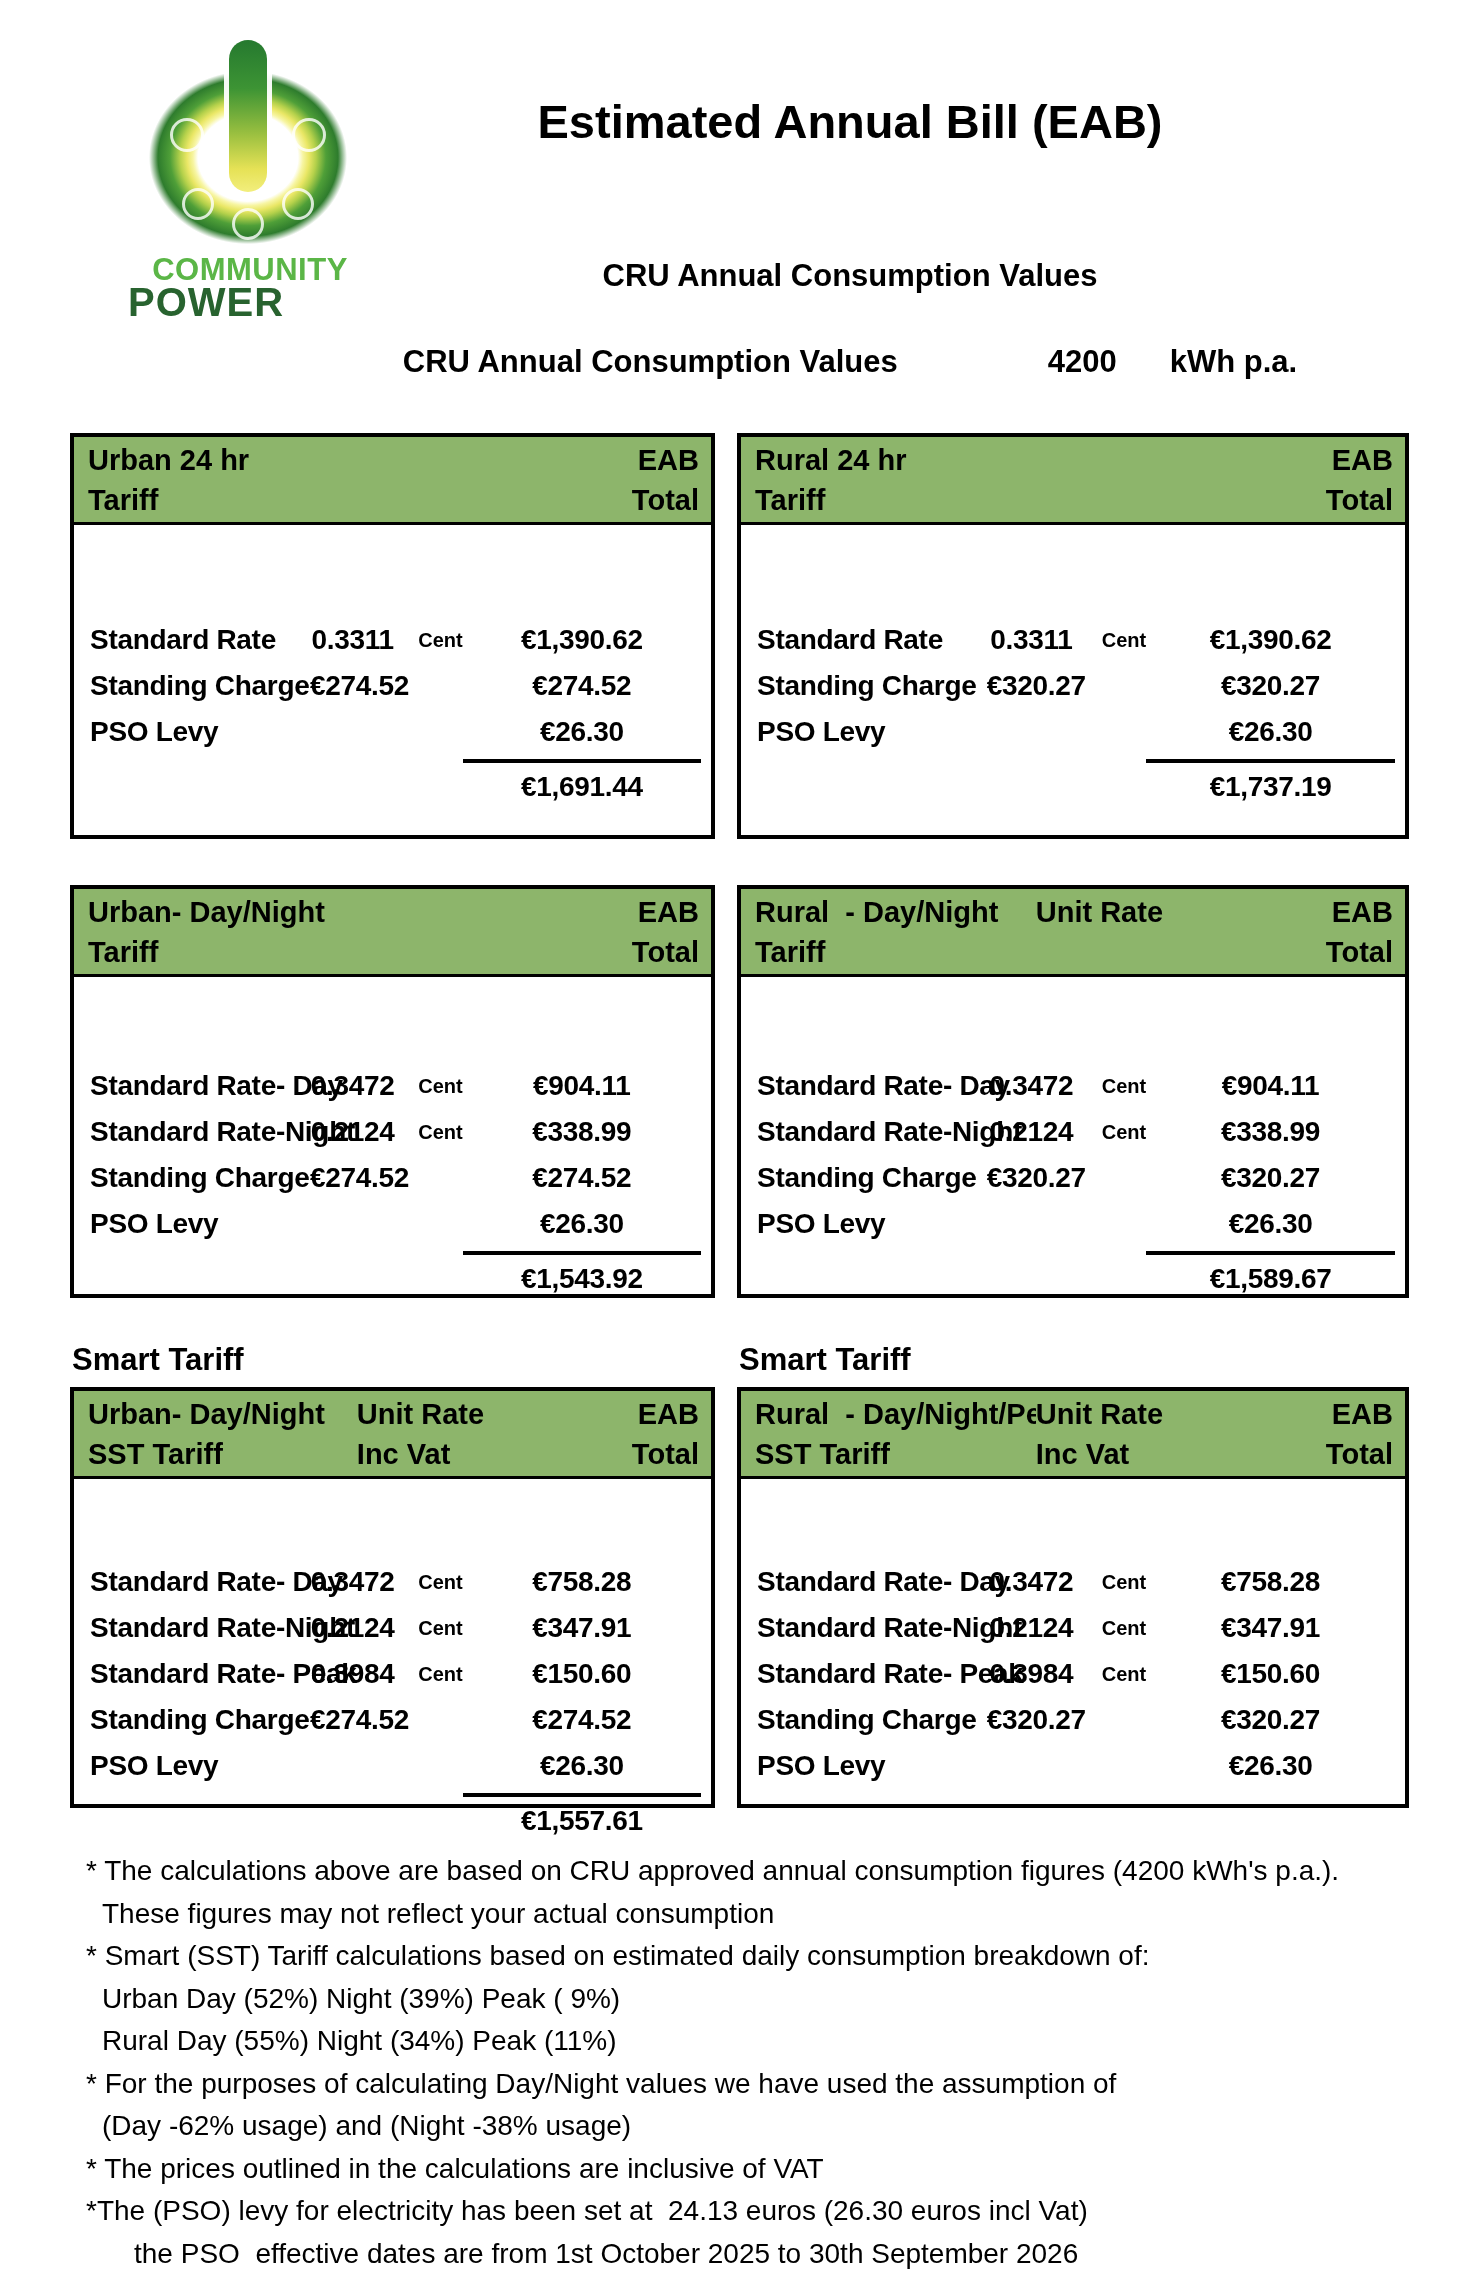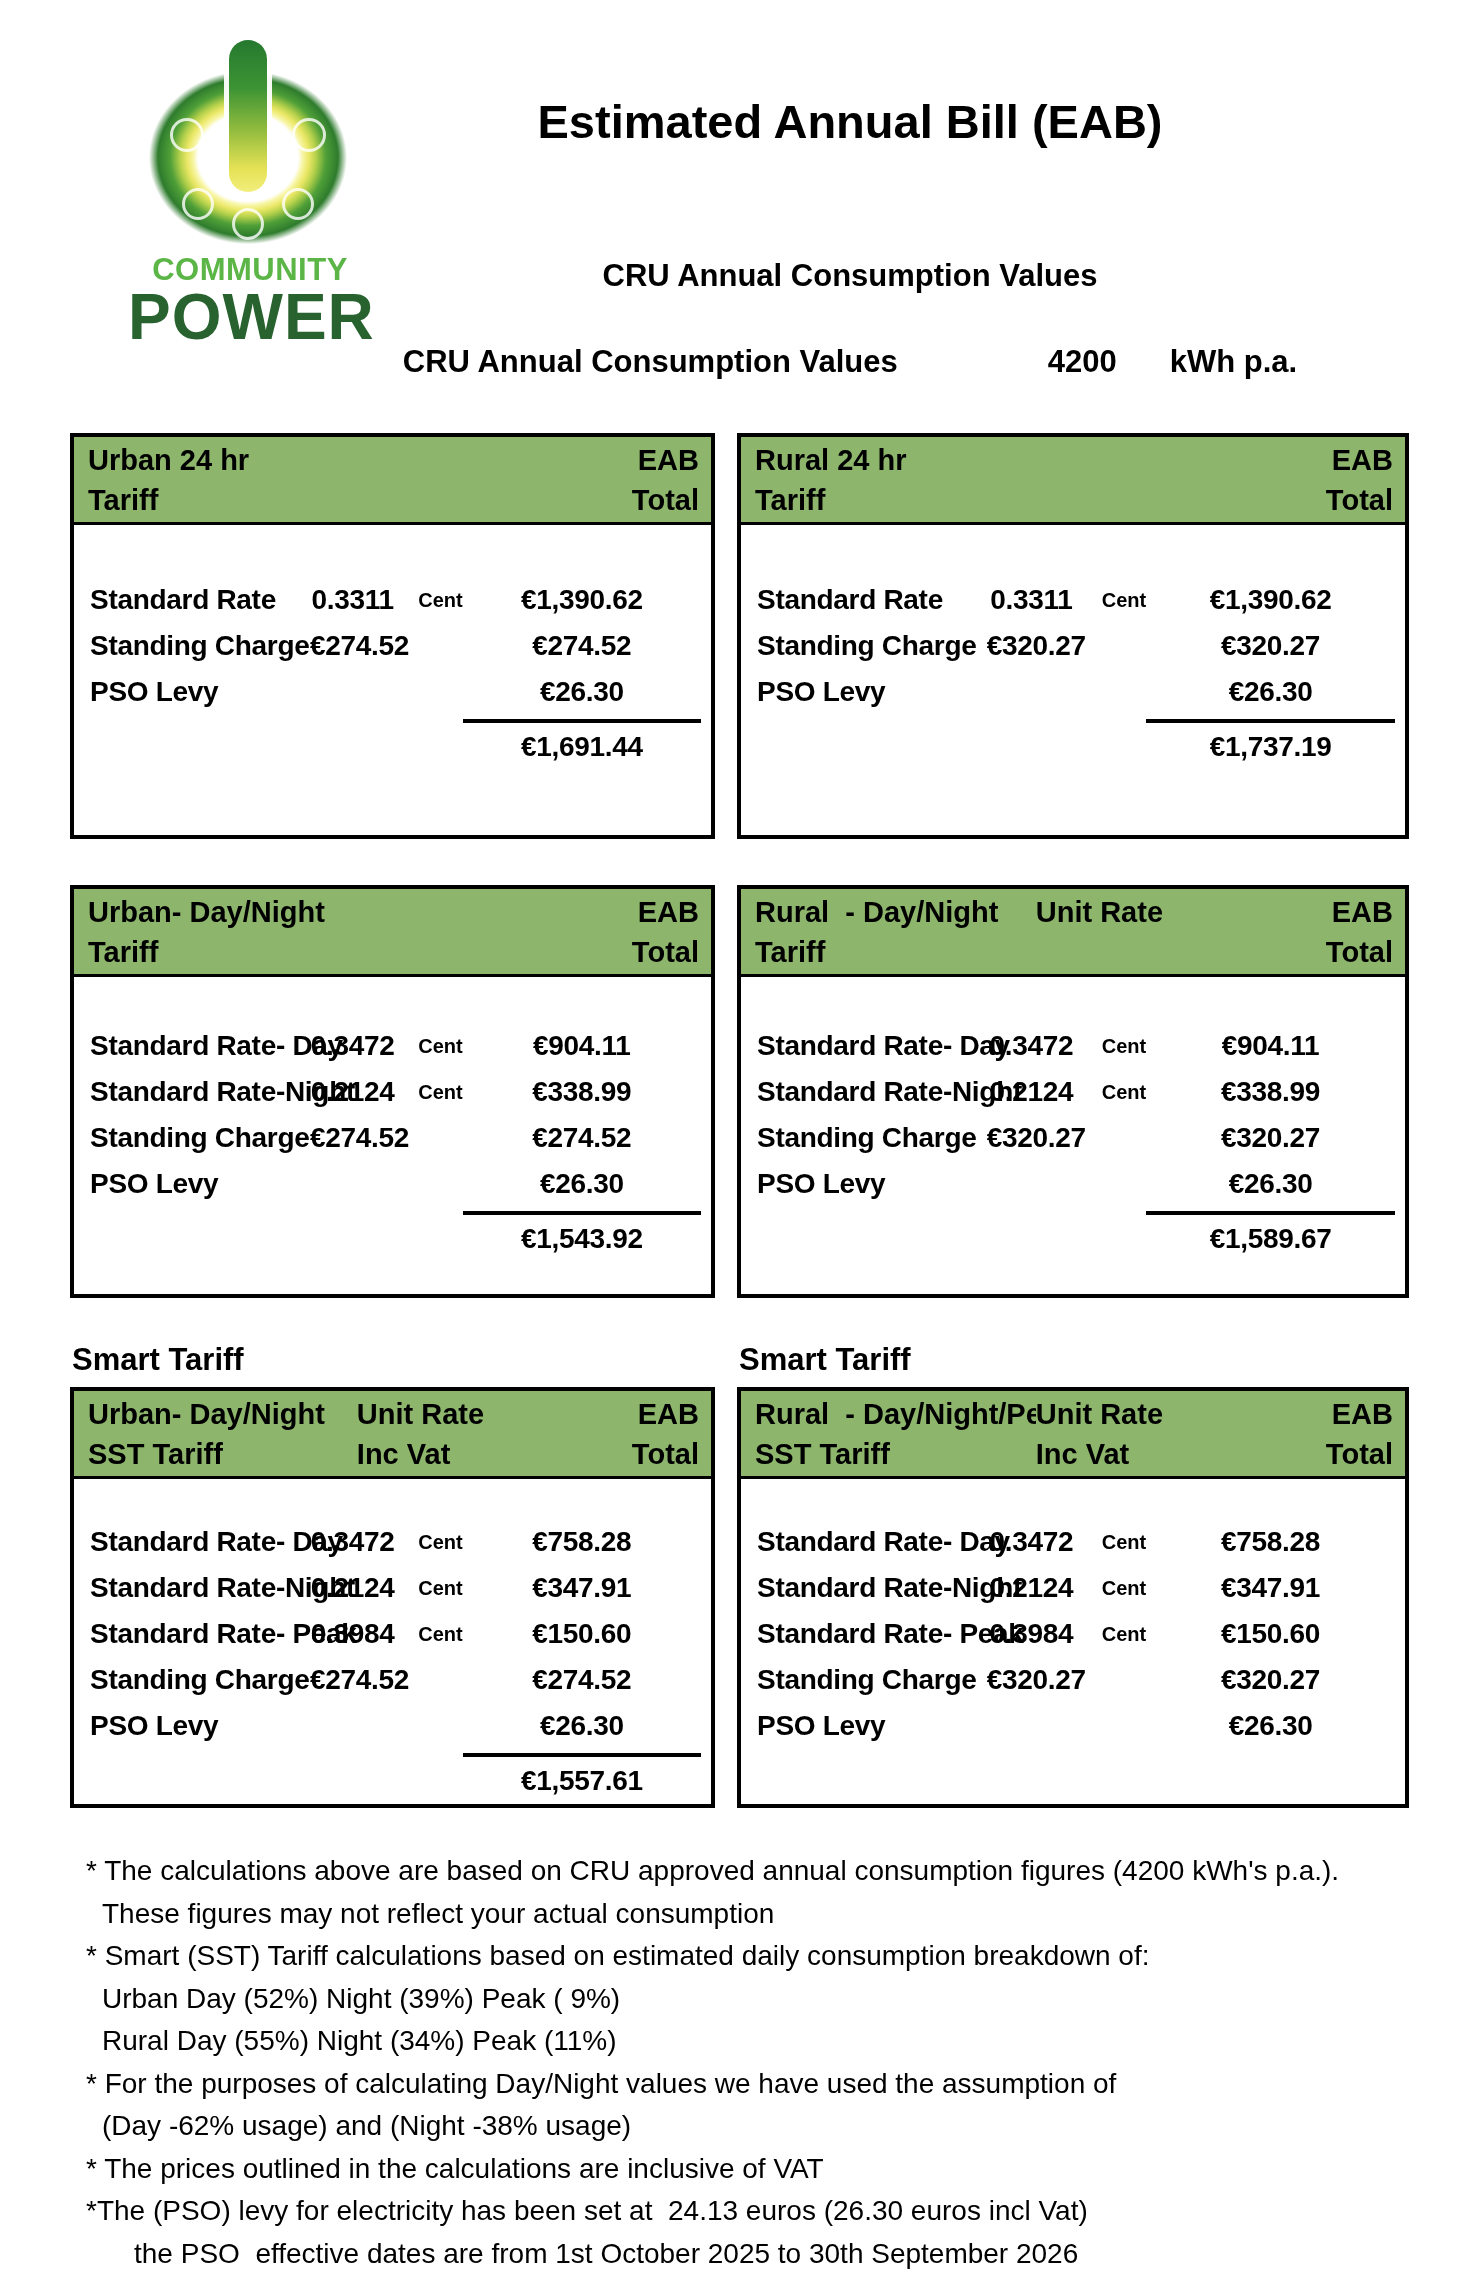--- a/index.html
+++ b/index.html
@@ -21,22 +21,22 @@
   .ring{position:absolute;left:0;top:30px;width:200px;height:175px;border-radius:50%;
     background:radial-gradient(closest-side,
       #ffffff 0 50%, #f7f5a2 55%, #eae766 61%, #b5d14b 68%,
       #4f9f38 78%, #2e7c2d 90%, rgba(46,124,45,0) 99%);}
   .head-dot{position:absolute;border:3px solid rgba(255,255,255,.8);border-radius:50%;}
   .bar{position:absolute;left:81px;top:0;width:38px;height:152px;border-radius:19px;
     background:linear-gradient(#25792f 0%, #3d9434 32%, #9bc040 62%, #e6e256 85%, #f2ee7d 100%);
     box-shadow:0 0 0 5px rgba(255,255,255,.95);}
   .logo-word1{position:absolute;left:128px;top:252px;width:244px;text-align:center;
     font-size:31px;font-weight:700;color:var(--logo-light);letter-spacing:0.5px;}
-  .logo-word2{position:absolute;left:128px;top:280px;width:244px;text-align:right;
-    font-size:64px;font-weight:700;color:var(--logo-dark);letter-spacing:1px;}
+  .logo-word2{position:absolute;left:128px;top:280px;width:244px;text-align:left;
+    font-size:40px;font-weight:700;color:var(--logo-dark);letter-spacing:1px;}
 
   
   .page-title{position:absolute;left:340px;top:94px;width:1020px;text-align:center;
     font-size:47px;font-weight:700;}
   .subtitle{position:absolute;left:340px;top:258px;width:1020px;text-align:center;
     font-size:31px;font-weight:700;}
   .consumption-line{position:absolute;left:340px;top:344px;width:1020px;
     display:flex;justify-content:center;align-items:baseline;
     font-size:31px;font-weight:700;}
   .consumption-line .cv{margin-left:150px;margin-right:53px;}
@@ -44,21 +44,21 @@
   
   .tbl-wrap{position:absolute;}
   .pos0{left:70px;top:433px;width:645px;}
   .pos1{left:737px;top:433px;width:672px;}
   .pos2{left:70px;top:885px;width:645px;}
   .pos3{left:737px;top:885px;width:672px;}
   .pos4{left:70px;top:1342px;width:645px;}
   .pos5{left:737px;top:1342px;width:672px;}
   .smart-heading{display:none;height:45px;font-size:31px;font-weight:700;padding-left:2px;}
   .has-smart .smart-heading{display:block;}
-  .tbl{border:4px solid var(--ink);display:flex;flex-direction:column;background:#fff;}
+  .tbl{border:4px solid var(--ink);display:flex;flex-direction:column;background:#fff;gap:40px;}
   .h1 .tbl{height:406px;} .h2 .tbl{height:413px;} .h3 .tbl{height:421px;}
   .tbl-head{background:var(--green);border-bottom:3px solid var(--ink);height:88px;
     display:grid;grid-template-columns:44% 26% 30%;
     padding:3px 12px 3px 14px;font-size:29px;font-weight:700;line-height:40px;}
   .h-left span,.h-mid span,.h-right span{display:block;white-space:pre;overflow:hidden;}
   .h-right{text-align:right;}
   .tbl-body{flex:1;position:relative;}
   .padA .tbl-body{padding-top:52px;}
   .padB .tbl-body{padding-top:46px;}
   .padC .tbl-body{padding-top:40px;}

